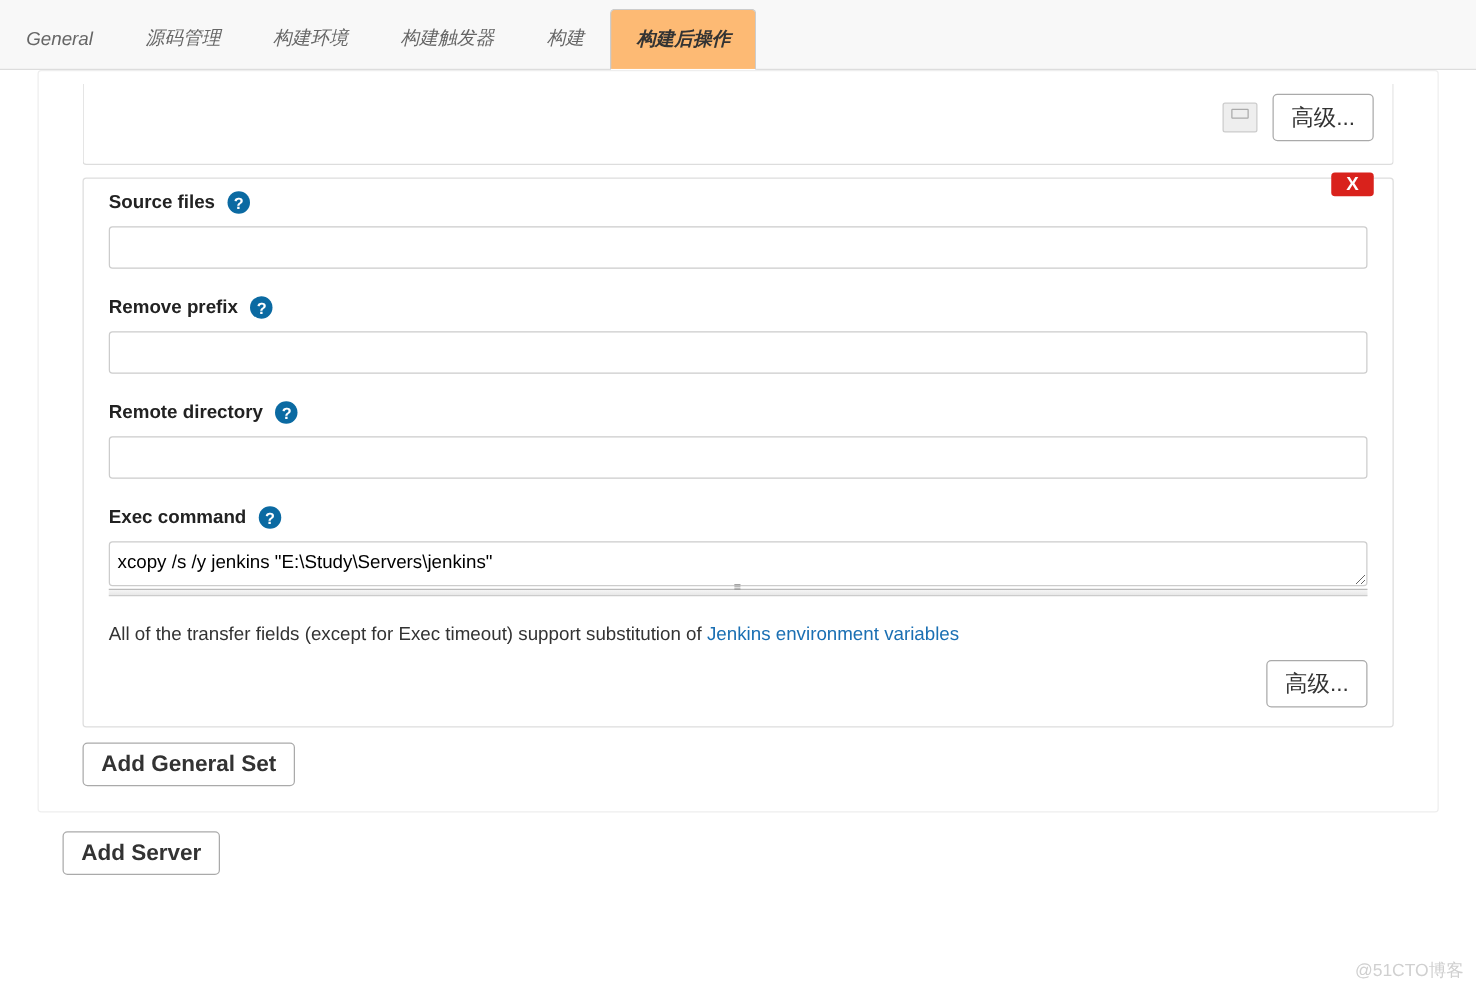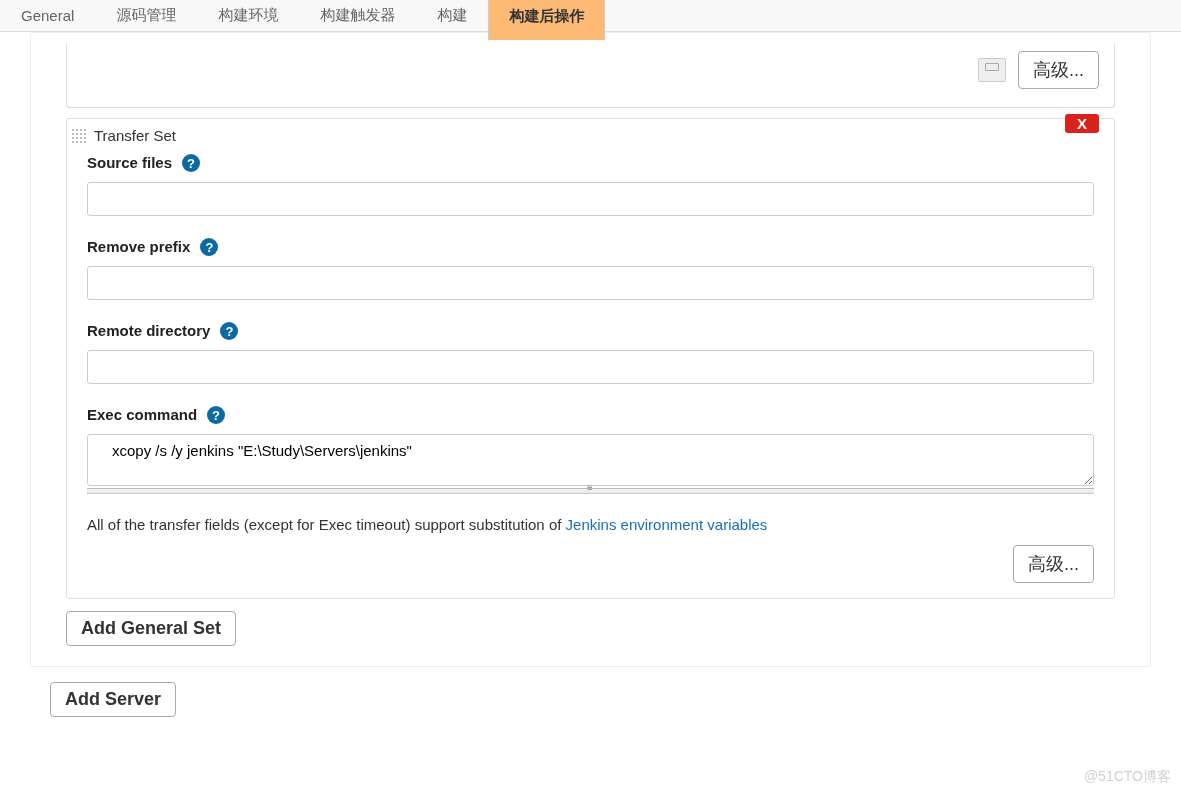--- a/index.html
+++ b/index.html
@@ -7,22 +7,23 @@
       font-family: "Helvetica Neue", Helvetica, Arial, "Microsoft YaHei", sans-serif;
       font-size: 14px;
       color: #333;
       background: #fff;
       width: 1181px;
     }
     .tabs {
       display: flex;
       background: #f8f8f8;
       border-bottom: 1px solid #ddd;
-      height: 32px;
-      align-items: center;
+      height: 56px;
+      align-items: flex-end;
+      font-style: italic;
     }
     .tab {
       padding: 14px 20px;
       color: #666;
       cursor: pointer;
       border: 1px solid transparent;
       font-size: 15px;
     }
     .tab.active {
       background: #fdba74;
@@ -150,25 +151,25 @@
       border-radius: 3px;
       padding: 8px 10px;
       font-size: 14px;
       font-family: inherit;
       background: #fff;
     }
     .textarea-input {
       width: 100%;
       border: 1px solid #ccc;
       border-radius: 3px;
-      padding: 7px 24px;
+      padding: 7px 6px;
       font-size: 15px;
       font-family: inherit;
       resize: vertical;
-      height: 52px;
+      height: 36px;
       background: #fff;
     }
     .resize-grip {
       height: 6px;
       margin-top: -1px;
       border-top: 1px solid #bbb;
       border-bottom: 1px solid #ccc;
       background: linear-gradient(#f5f5f5, #e8e8e8);
       cursor: ns-resize;
       position: relative;
@@ -219,24 +220,20 @@
   <div class="outer-wrap">
 
     <div class="top-remnant">
       <span class="clip-icon"></span>
       <button class="btn">高级...</button>
     </div>
 
     <div class="transfer-section">
       <button class="close-btn">X</button>
 
-      <div class="section-header">
-        <span class="drag-handle"></span>
-        <span class="section-title">Transfer Set</span>
-      </div>
 
       <div class="form-body">
 
         <div class="field-row">
           <div class="field-label">
             <span>Source files</span>
             <span class="help-icon">?</span>
           </div>
           <input type="text" class="text-input" value="" style="">
         </div>

